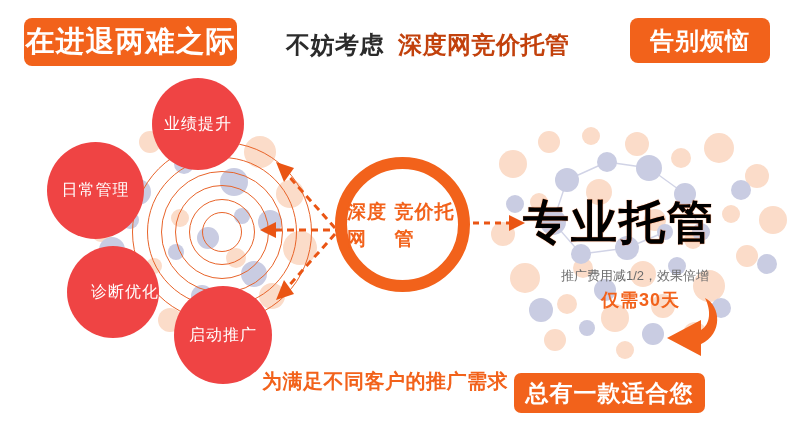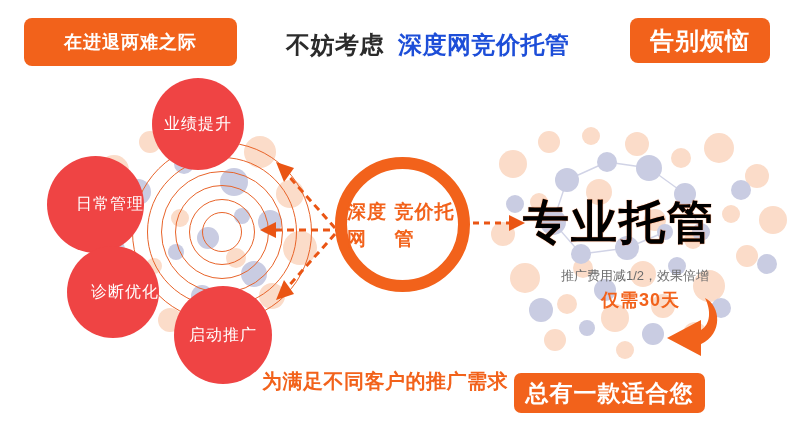--- a/index.html
+++ b/index.html
@@ -25,62 +25,62 @@
     font-weight:bold;
     display:flex;
     align-items:center;
     justify-content:center;
     letter-spacing:1px;
     box-sizing:border-box;
     white-space:nowrap;
   }
   #badge-left{
     left:24px; top:18px; width:213px; height:48px;
-    font-size:18px;
+    font-size:29px;
   }
   #badge-right{
     left:630px; top:18px; width:140px; height:45px;
     font-size:24px;
   }
   #badge-bottom{
     left:514px; top:373px; width:191px; height:40px;
     font-size:23px; border-radius:7px;
   }
 
   
   #headline{
     left:286px; top:29px;
     font-size:24px;
     font-weight:bold;
     white-space:nowrap;
     letter-spacing:0.5px;
   }
   #headline .dark{color:#2b2b2b;}
-  #headline .orange{color:#1d4ed8; margin-left:14px;margin-top:36px;}
+  #headline .orange{color:#c2410c; margin-left:14px;margin-top:36px;}
 
   
   #cluster{
     left:24px; top:78px;
     width:330px; height:290px;
   }
   .bubble{
     position:absolute;
     border-radius:50%;
     background:#ef4444;
     color:#ffffff;
     display:flex;
     align-items:center;
     justify-content:center;
     font-size:16px;
     white-space:nowrap;
     letter-spacing:1px;
     z-index:6;
   }
   .bubble.b0{left:128px; top:0px;   width:92px;  height:92px;}
-  .bubble.b1{left:23px;  top:78px;  width:97px;  height:97px;justify-content:flex-end;}
+  .bubble.b1{left:23px;  top:64px;  width:97px;  height:97px;}
   .bubble.b2{left:43px;  top:168px; width:92px;  height:92px;justify-content:flex-end;}
   .bubble.b3{left:150px; top:208px; width:98px;  height:98px;}
 
   
   #rings{position:absolute; left:108px; top:64px; width:180px; height:180px; z-index:4;}
   .ring{
     position:absolute;
     border:1.3px solid #E8642A;
     border-radius:50%;
     left:50%; top:50%;

